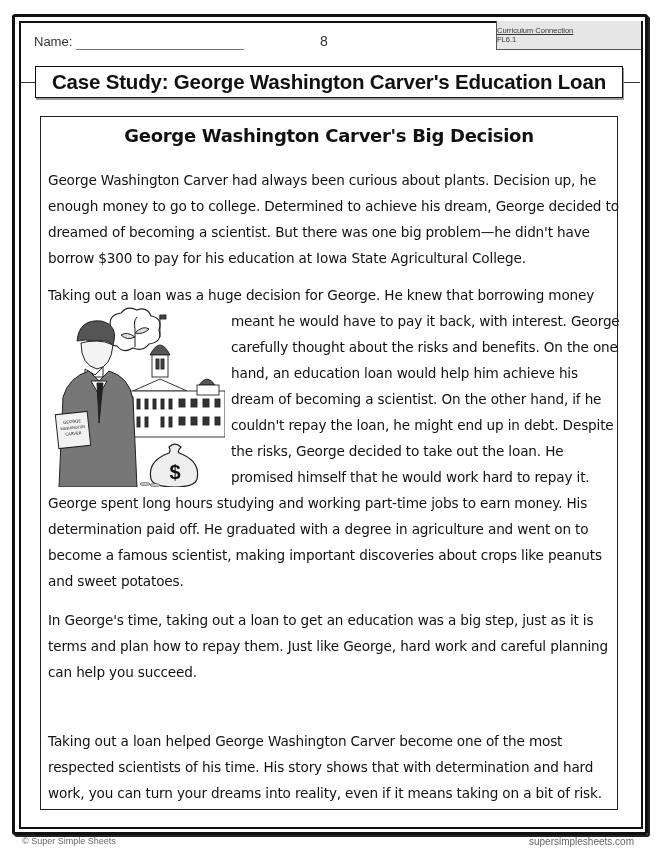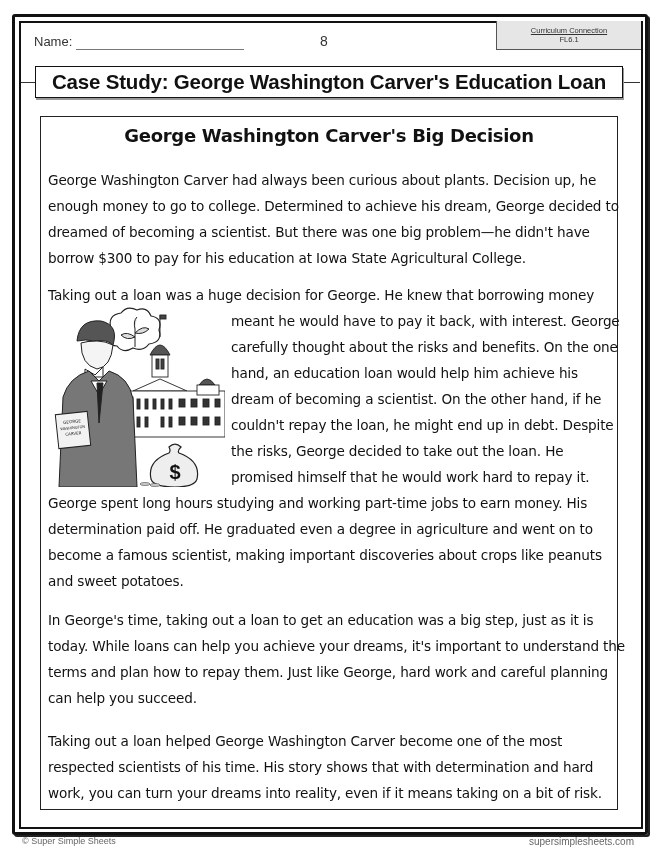--- a/index.html
+++ b/index.html
@@ -13,21 +13,21 @@
                  border: 2px solid #111; }
 
   
   .name-label { position: absolute; left: 34px; top: 34px; font-size: 13px; color: #333;
                 font-family: "Liberation Sans", sans-serif; }
   .name-line { position: absolute; left: 76px; top: 49px; width: 168px; border-bottom: 1px solid #777; }
   .page-num { position: absolute; left: 320px; top: 33px; font-size: 14px; color: #333;
               font-family: "Liberation Sans", sans-serif; }
   .curriculum { position: absolute; left: 496px; top: 21px; width: 145px; height: 29px;
                 background: #e6e6e6; border-left: 1px solid #555; border-bottom: 1px solid #555;
-                text-align: center; font-size: 7.5px; line-height: 9px; color: #333; padding-top: 5px;
+                text-align: left; font-size: 7.5px; line-height: 9px; color: #333; padding-top: 5px;
                 box-sizing: border-box; font-family: "Liberation Sans", sans-serif; }
   .curriculum .cc-title { text-decoration: underline; }
 
   
   .banner-line { position: absolute; top: 82px; height: 1px; background: #333; }
   .banner { position: absolute; left: 35px; top: 66px; width: 588px; height: 32px;
             border: 1px solid #111; background: #fff; box-shadow: 1px 2px 0 #999;
             display: flex; align-items: center; justify-content: center; box-sizing: border-box; }
   .banner-title { font-family: "Liberation Sans", sans-serif; font-weight: bold; font-size: 20.5px;
                   color: #111; letter-spacing: -0.2px; white-space: nowrap; }
@@ -85,28 +85,27 @@
   <div class="para" style="top:165px;">
     <span class="ln">Taking out a loan was a huge decision for George. He knew that borrowing money</span>
     <span class="ln ind">meant he would have to pay it back, with interest. George</span>
     <span class="ln ind">carefully thought about the risks and benefits. On the one</span>
     <span class="ln ind">hand, an education loan would help him achieve his</span>
     <span class="ln ind">dream of becoming a scientist. On the other hand, if he</span>
     <span class="ln ind">couldn't repay the loan, he might end up in debt. Despite</span>
     <span class="ln ind">the risks, George decided to take out the loan. He</span>
     <span class="ln ind">promised himself that he would work hard to repay it.</span>
     <span class="ln">George spent long hours studying and working part-time jobs to earn money. His</span>
-    <span class="ln">determination paid off. He graduated even a degree in agriculture and went on to</span>
+    <span class="ln">determination paid off. He graduated with a degree in agriculture and went on to</span>
     <span class="ln">become a famous scientist, making important discoveries about crops like peanuts</span>
     <span class="ln">and sweet potatoes.</span>
   </div>
 
   <div class="para" style="top:490px;">
     <span class="ln">In George's time, taking out a loan to get an education was a big step, just as it is</span>
-    <span class="ln">today. While loans can help you achieve your dreams, it's important to understand the</span>
     <span class="ln">terms and plan how to repay them. Just like George, hard work and careful planning</span>
     <span class="ln">can help you succeed.</span>
   </div>
 
   <div class="para" style="top:611px;">
     <span class="ln">Taking out a loan helped George Washington Carver become one of the most</span>
     <span class="ln">respected scientists of his time. His story shows that with determination and hard</span>
     <span class="ln">work, you can turn your dreams into reality, even if it means taking on a bit of risk.</span>
   </div>
 

